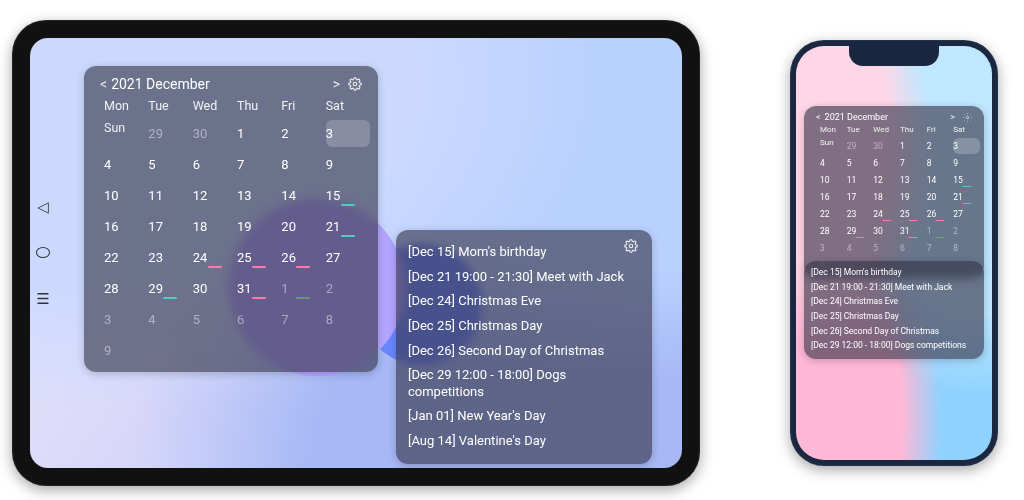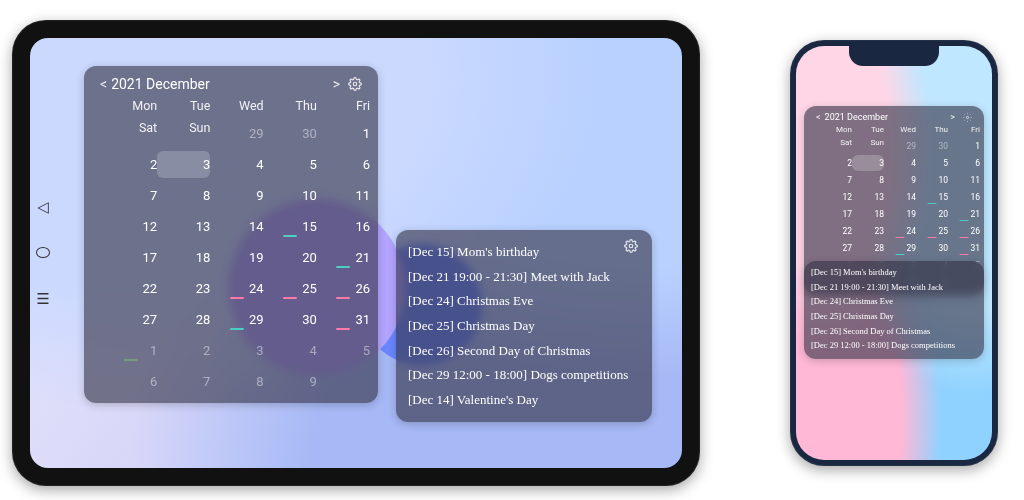--- a/index.html
+++ b/index.html
@@ -109,39 +109,39 @@
     align-items: center;
     justify-content: space-between;
     padding: 10px 12px 2px;
     font-size: 14px;
   }
   .cal .hdr .title { flex: 1; text-align: left; }
   .arrow, .gear { cursor: pointer; opacity: .85; padding: 0 4px; }
   .gear svg { width: 14px; height: 14px; display:block; }
   .grid {
     display: grid;
-    grid-template-columns: repeat(5, 1fr);
-    text-align: right;
+    grid-template-columns: repeat(6, 1fr);
+    text-align: left;
     padding: 4px 8px 8px;
     gap: 4px 0;
     margin-left: 12px;
   }
   .dow { font-size: 12.5px; opacity:.9; padding-bottom:3px;}
   .day { font-size: 13px; padding: 6px 0; position: relative; border-radius: 6px;}
   .day.out { opacity: .45; }
   .day.today { background: rgba(255,255,255,.20); }
   .day .u { position:absolute; left:50%; bottom:3px; transform:translateX(-50%); width:14px; height:2px; border-radius:1px; }
   .u.c1{background:#4ecdc4;}
   .u.c2{background:#ff7aa8;}
   .u.c3{background:#7fd46a;}
 
   
   .ev { font-size: 13px; color:#fff; }
   .ev .hdr { display:flex; justify-content:flex-end; padding:9px 10px 0; }
-  .ev .list { padding: 0 12px 10px; font-family: Liberation Serif, serif; }
+  .ev .list { padding: 0 12px 10px; }
   .ev .row { padding: 4px 0; line-height: 1.28; }
 
   
   .tablet .cal   { left: 54px; top: 28px; width: 294px; }
   .tablet .ev    { left: 366px; top: 192px; width: 256px; }
   .tablet .ev .hdr{position:absolute; right:0; top:0;}
   .tablet .ev .list{padding-top:10px;}
 
   
   .phone .cal { left: 8px; top: 60px; width: 180px; }
@@ -242,21 +242,22 @@
             </svg>
         </span>
       </div>
       <div class="list">
           <div class="row">[Dec 15] Mom's birthday</div>
           <div class="row">[Dec 21 19:00 - 21:30] Meet with Jack</div>
           <div class="row">[Dec 24] Christmas Eve</div>
           <div class="row">[Dec 25] Christmas Day</div>
           <div class="row">[Dec 26] Second Day of Christmas</div>
           <div class="row">[Dec 29 12:00 - 18:00] Dogs competitions</div>
-          <div class="row">[Dec 14] Valentine's Day</div>
+          <div class="row">[Jan 01] New Year's Day</div>
+          <div class="row">[Aug 14] Valentine's Day</div>
         </div>
     </div>
 
   </div>
 </div>
 
 <div class="phone">
   <div class="screen">
     <div class="notch"></div>
 

